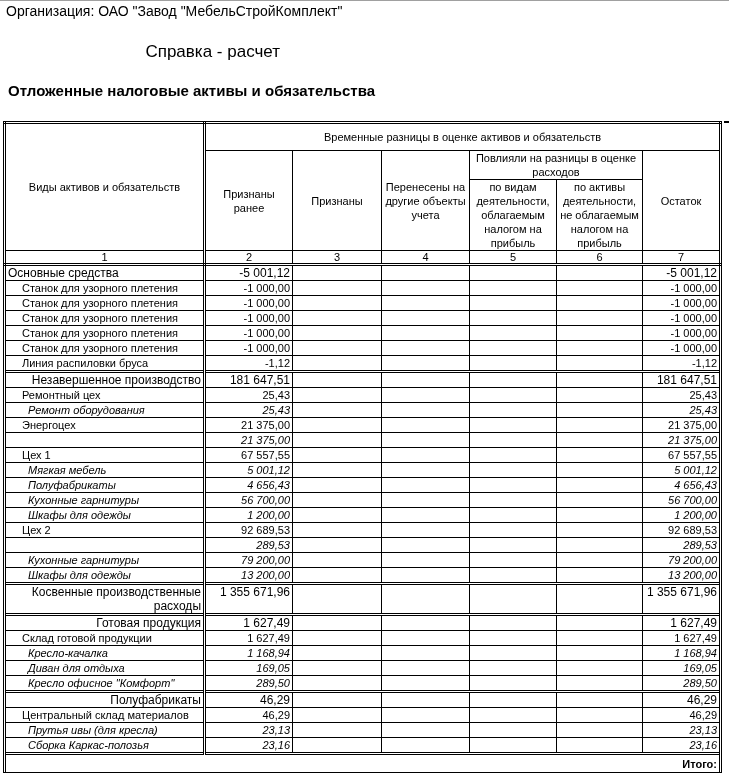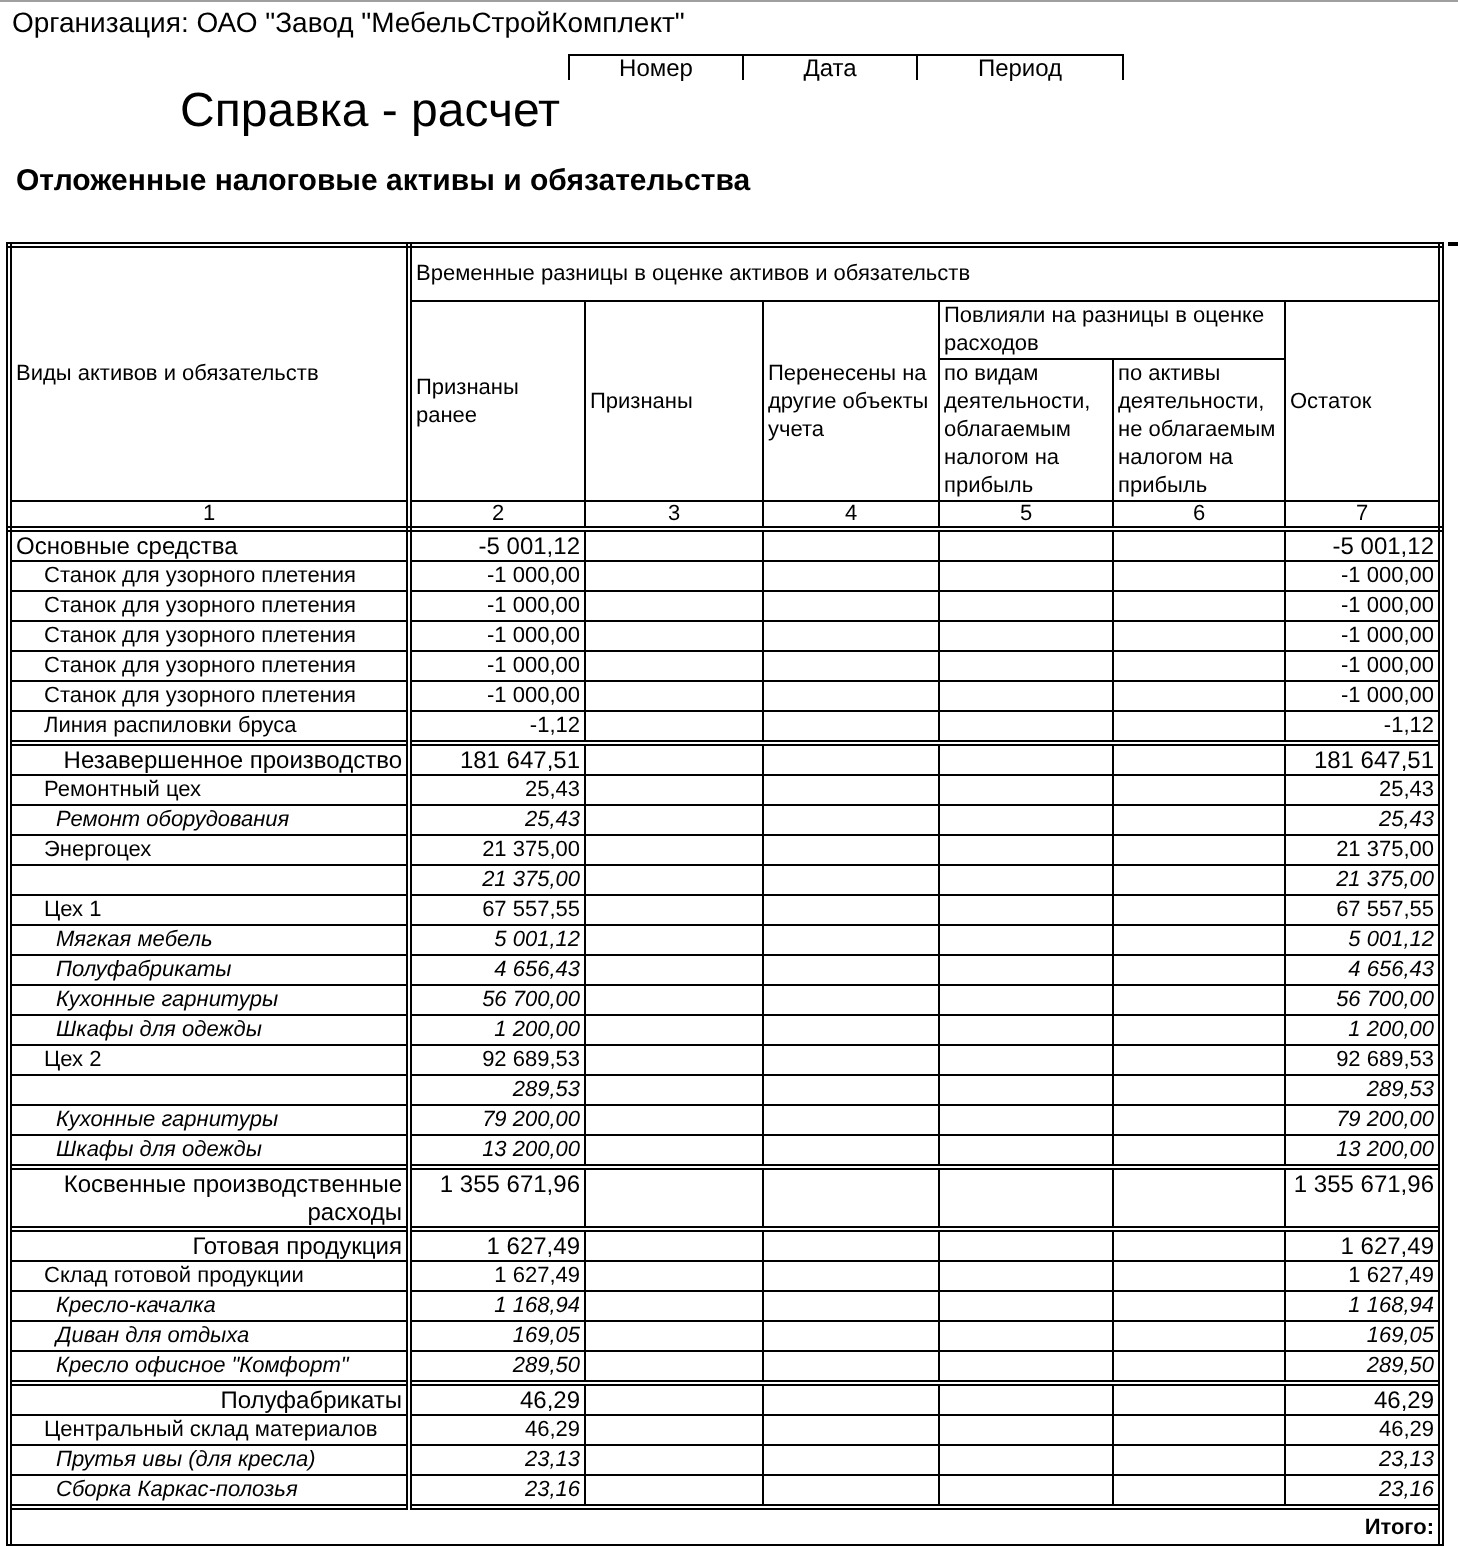--- a/index.html
+++ b/index.html
@@ -2,38 +2,38 @@
 <html><head>
 <meta charset="utf-8">
 <style>
   html, body { margin: 0; padding: 0; background: #ffffff; }
   body {
     width: 729px; height: 773px; overflow: hidden; position: relative;
     font-family: "Liberation Sans", sans-serif; color: #000;
   }
   .topline { position: absolute; left: 0; top: 0; width: 729px; height: 1px; background: #a0a0a0; }
   .org { position: absolute; left: 6px; top: 3px; font-size: 14px; }
-  .doc-title { position: absolute; right: 449px; top: 42px; font-size: 24px; white-space: nowrap; }
+  .doc-title { position: absolute; right: 449px; top: 42px; font-size: 17px; white-space: nowrap; }
   .hdr-box { position: absolute; left: 284px; top: 27px; border-collapse: collapse; font-size: 12px; }
   .hdr-box td { text-align: center; padding: 0; }
   .hdr-box tr.h td { height: 12px; border: 1px solid #000; border-bottom: none; line-height: 12px; font-size: 12px; }
   .hdr-box tr.v td { height: 24px; border: 2px solid #000; font-size: 12px; }
   .section-title { position: absolute; left: 8px; top: 82px; font-size: 15px; font-weight: bold; }
 
   .main {
     position: absolute; left: 3px; top: 121px;
     border-collapse: collapse; table-layout: fixed;
     font-size: 11px;
   }
   .main td { padding: 0 2px; border: 1px solid #000; overflow: hidden; white-space: nowrap; vertical-align: middle; }
   .main .outer-l { border-left: 3px double #000; }
   .main .sep-r { border-right: 3px double #000; }
   .main .outer-r { border-right: 3px double #000; }
   .main tr.top td { border-top: 3px double #000; }
-  .hc { white-space: normal !important; line-height: 14px; font-size: 11px; }
+  .hc { text-align: center; white-space: normal !important; line-height: 14px; font-size: 11px; }
   .num-row td { text-align: center; height: 12px; line-height: 12px; font-size: 11px; border-bottom: 3px double #000; }
   .dr td { height: 14px; line-height: 14px; }
   .dr td.v { text-align: right; }
   .lvl0 td { font-size: 12px; }
   .lvl0 td.name { padding-left: 2px; margin-top: 44px; }
   .lvl1 td.name { padding-left: 16px; }
   .lvl2 td.name { padding-left: 22px; }
   .lvl2 td { font-style: italic; }
   .lvl2 td.v { font-style: italic; }
   tr.grp-start td { border-top: 3px double #000; text-align: right; }
@@ -44,25 +44,20 @@
 </style>
 </head>
 <body>
 
 <div class="topline"></div>
 <div class="org">Организация: ОАО "Завод "МебельСтройКомплект"</div>
 
 <div class="doc-title">Справка - расчет</div>
 <table class="hdr-box">
   <tbody>
-      <tr class="h">
-    <td style="width:86px">Номер</td>
-    <td style="width:86px">Дата</td>
-    <td style="width:102px">Период</td>
-  </tr>
 </tbody>
   </table>
 
 <div class="section-title">Отложенные налоговые активы и обязательства</div>
 
 <table class="main" id="main-table">
   <colgroup>
     <col style="width:200px">
       <col style="width:88px">
       <col style="width:89px">

